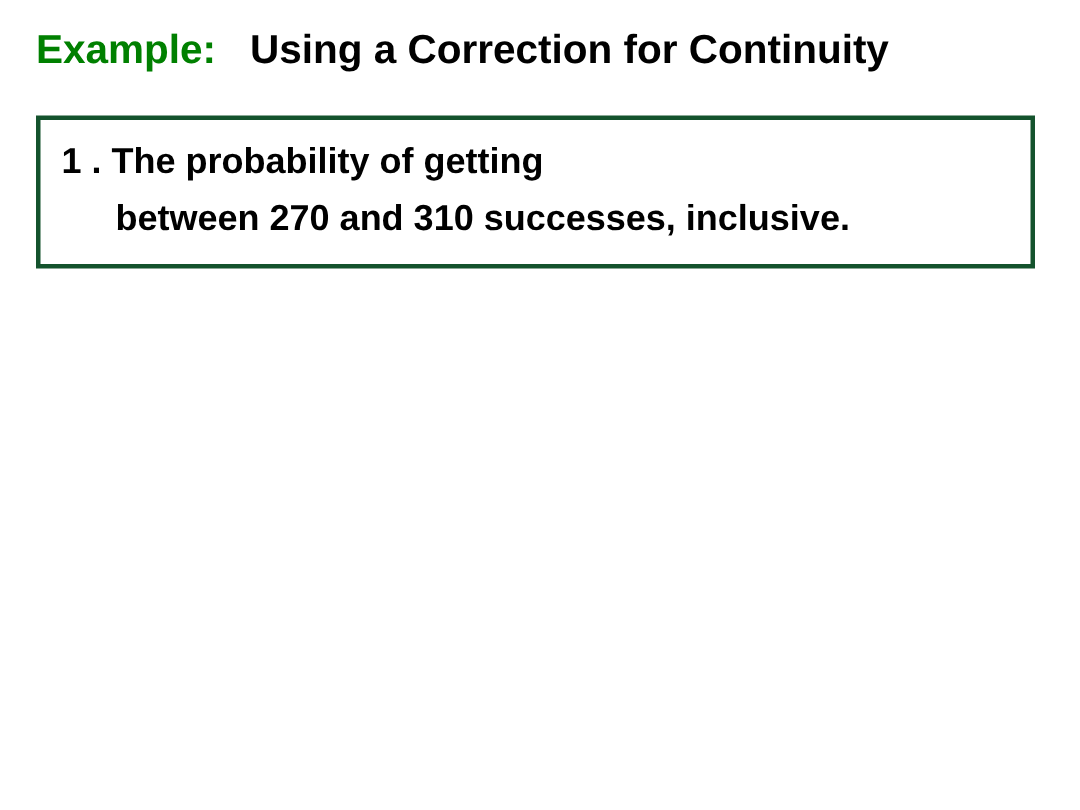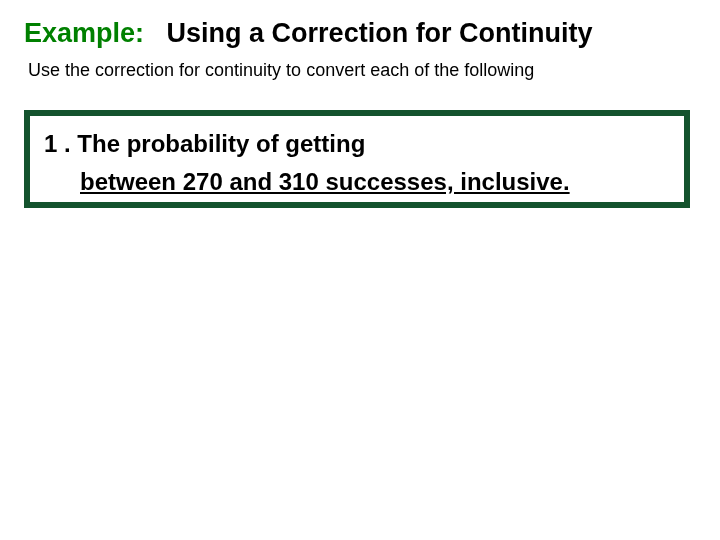--- a/index.html
+++ b/index.html
@@ -33,46 +33,44 @@
       line-height: 1.25;
       padding-left: 4px;
       padding-right: 40px;
       margin-bottom: 28px;
     }
     .instruction-indent {
       display: block;
       padding-left: 28px;
     }
     .box {
-      border: 6px solid #14532d;
-      padding: 14px 14px 6px 14px;
+      border: 3px solid #14532d;
+      padding: 14px 14px 16px 14px;
       margin-right: 6px;
     }
     .problem-line1 {
       color: #000000;
       font-size: 24px;
       font-weight: bold;
       margin-bottom: 10px;
     }
     .problem-line2 {
       color: #000000;
       font-size: 24px;
       font-weight: bold;
       padding-left: 36px;
-      text-decoration: underline;
     }
   </style>
 </head>
 <body>
 
 <div class="title">
   <span class="title-label">Example:</span>
   <span>&nbsp;&nbsp;</span><span class="title-rest">Using a Correction for Continuity</span>
 </div>
 
 <div class="instruction">
-  <span>Use the correction for continuity to convert each of the following</span>
 </div>
 
 <div class="box">
   <div class="problem-line1">1 . The probability of getting</div>
   <div class="problem-line2">between 270 and 310 successes, inclusive.</div>
 </div>
 
 </body></html>

